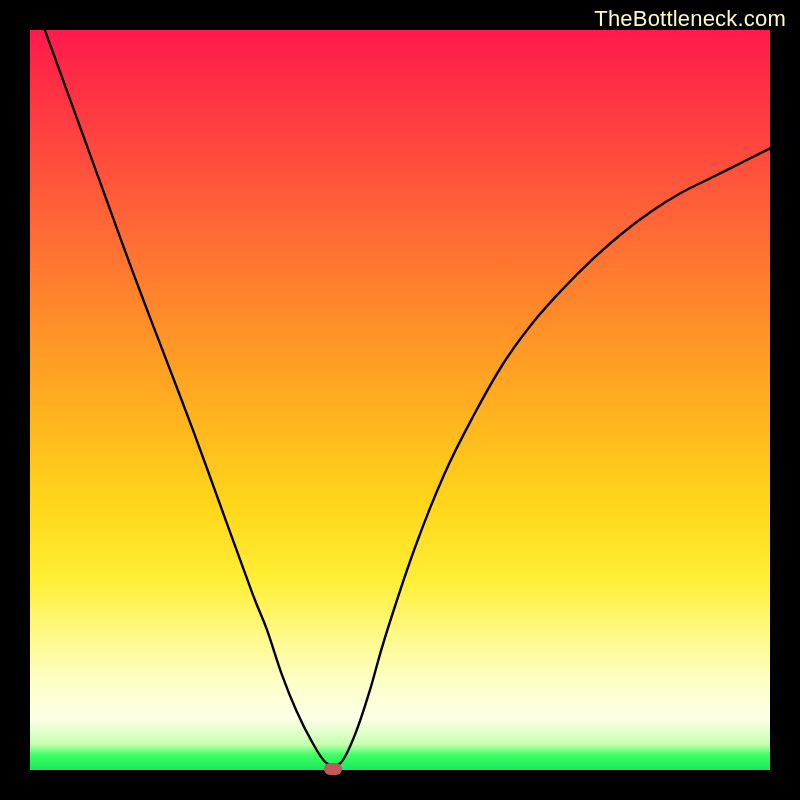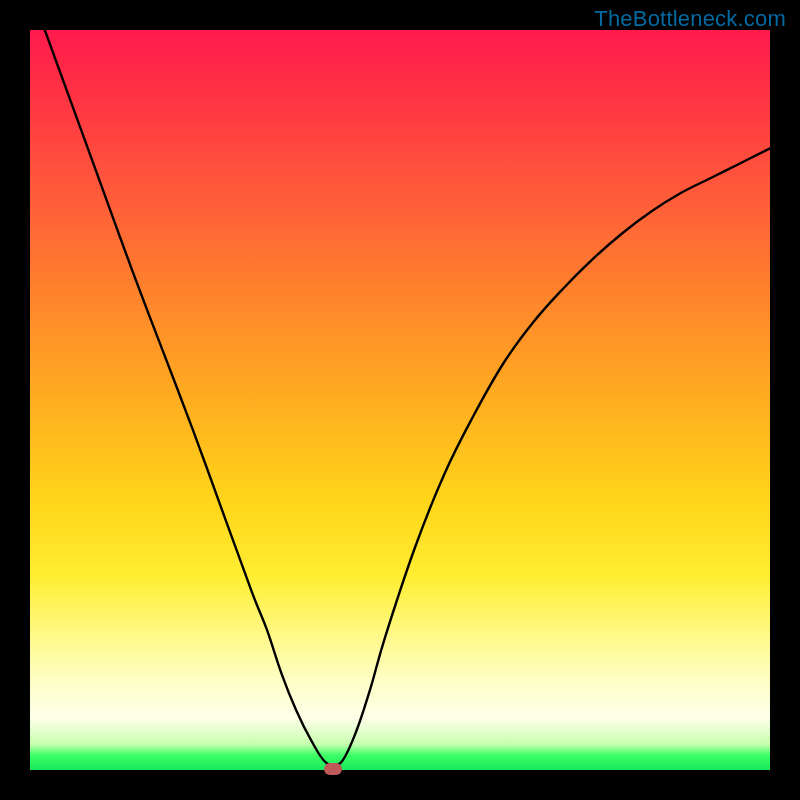--- a/index.html
+++ b/index.html
@@ -40,21 +40,21 @@
       #feffe8 93%,
       #c7ffb0 96.5%,
       #3dff66 98%,
       #17e85a 100%
     );
   }
   .watermark {
     position: absolute;
     top: 6px;
     right: 14px;
-    color: #0369a1;
+    color: #fef9c3;
     font-size: 22px;
     letter-spacing: 0.2px;
     user-select: none;
   }
   svg.curve {
     position: absolute;
     left: 0;
     top: 0;
     width: 740px;
     height: 740px;

